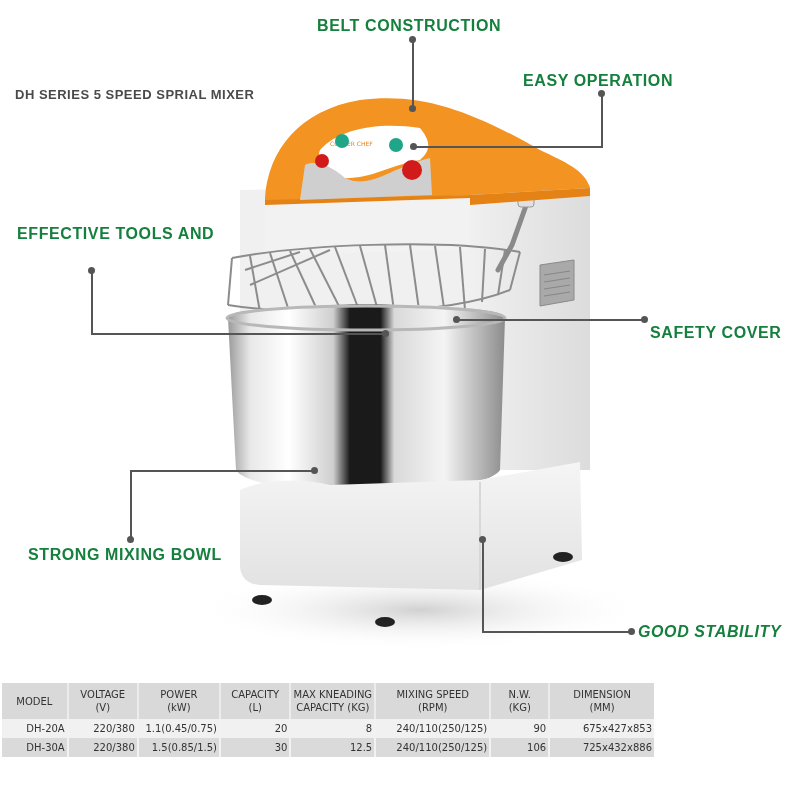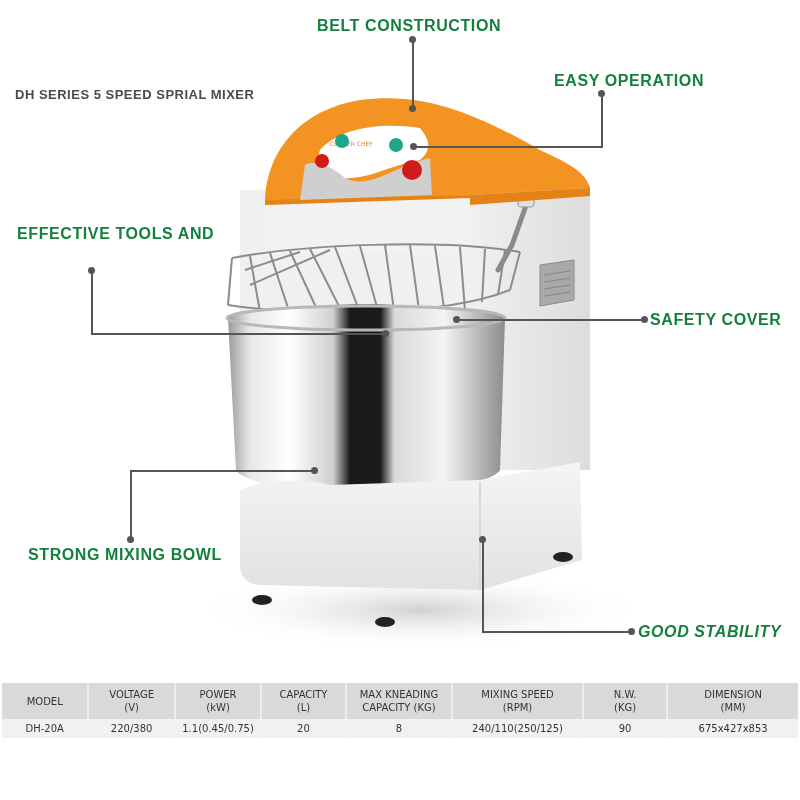--- a/index.html
+++ b/index.html
@@ -15,30 +15,30 @@
       color: #15803d; letter-spacing: 0.6px; line-height: 22px; white-space: nowrap;
     }
     .line { position: absolute; background: #555; }
     .dot { position: absolute; width: 7px; height: 7px; border-radius: 50%; background: #555; }
 
     
     .product { position: absolute; left: 0; top: 0; width: 800px; height: 670px; }
 
     
     .spec-table {
-      position: absolute; left: 2px; top: 683px; width: 796px;
+      position: absolute; left: 2px; top: 683px; width: 652px;
       border-collapse: collapse; font-family: "DejaVu Sans", sans-serif;
       font-size: 10px; color: #333;
     }
     .spec-table th {
       background: #d9d9d9; font-weight: normal; height: 36px;
       border-right: 2px solid #ececec; line-height: 13px; padding: 0 2px;
     }
     .spec-table td {
-      text-align: center; height: 19px; border-right: 2px solid #f2f2f2; padding: 0 2px;
+      text-align: right; height: 19px; border-right: 2px solid #f2f2f2; padding: 0 2px;
     }
     .spec-table tr.odd td { background: #f1f1f1; }
     .spec-table tr.even td { background: #dadada; }
     .spec-table th:last-child, .spec-table td:last-child { border-right: none; margin-top: 25px; }
   </style>
 </head>
 <body>
 
 <svg class="product" viewBox="0 0 800 670" xmlns="http://www.w3.org/2000/svg">
   <defs>
@@ -129,35 +129,35 @@
   <ellipse cx="563" cy="557" rx="10" ry="5" fill="#222"></ellipse>
 </svg>
 
 <div class="title">DH SERIES 5 SPEED SPRIAL MIXER</div>
 
 <div class="callout-label" style="left:317px; top:15px;">BELT CONSTRUCTION</div>
 <div class="line" style="left:412px; top:40px; width:2px; height:68px;"></div>
 <div class="dot" style="left:409px; top:36px;"></div>
 <div class="dot" style="left:409px; top:105px;"></div>
 
-<div class="callout-label" style="left:523px; top:70px;margin-left:31px;">EASY OPERATION</div>
+<div class="callout-label" style="left:523px; top:70px;">EASY OPERATION</div>
 <div class="line" style="left:601px; top:94px; width:2px; height:54px;"></div>
 <div class="line" style="left:413px; top:146px; width:190px; height:2px;"></div>
 <div class="dot" style="left:598px; top:90px;"></div>
 <div class="dot" style="left:410px; top:143px;"></div>
 
 <div class="callout-label" style="left:17px; top:223px;">
   <div>EFFECTIVE TOOLS AND</div>
 </div>
 <div class="line" style="left:91px; top:270px; width:2px; height:64px;"></div>
 <div class="line" style="left:91px; top:333px; width:294px; height:2px;"></div>
 <div class="dot" style="left:88px; top:267px;"></div>
 <div class="dot" style="left:382px; top:330px;"></div>
 
-<div class="callout-label" style="left:650px; top:309px;">SAFETY COVER</div>
+<div class="callout-label" style="left:650px; top:322px;">SAFETY COVER</div>
 <div class="line" style="left:456px; top:319px; width:190px; height:2px;"></div>
 <div class="dot" style="left:453px; top:316px;"></div>
 <div class="dot" style="left:641px; top:316px;"></div>
 
 <div class="callout-label" style="left:28px; top:544px;">STRONG MIXING BOWL</div>
 <div class="line" style="left:130px; top:470px; width:184px; height:2px;"></div>
 <div class="line" style="left:130px; top:470px; width:2px; height:70px;"></div>
 <div class="dot" style="left:311px; top:467px;"></div>
 <div class="dot" style="left:127px; top:536px;"></div>
 
@@ -194,14 +194,24 @@
     <tr class="odd">
       <td>DH-20A</td>
       <td>220/380</td>
       <td>1.1(0.45/0.75)</td>
       <td>20</td>
       <td>8</td>
       <td>240/110(250/125)</td>
       <td>90</td>
       <td>675x427x853</td>
     </tr>
+    <tr class="even">
+      <td>DH-30A</td>
+      <td>220/380</td>
+      <td>1.5(0.85/1.5)</td>
+      <td>30</td>
+      <td>12.5</td>
+      <td>240/110(250/125)</td>
+      <td>106</td>
+      <td>725x432x886</td>
+    </tr>
   </tbody>
 </table>
 
 </body></html>

